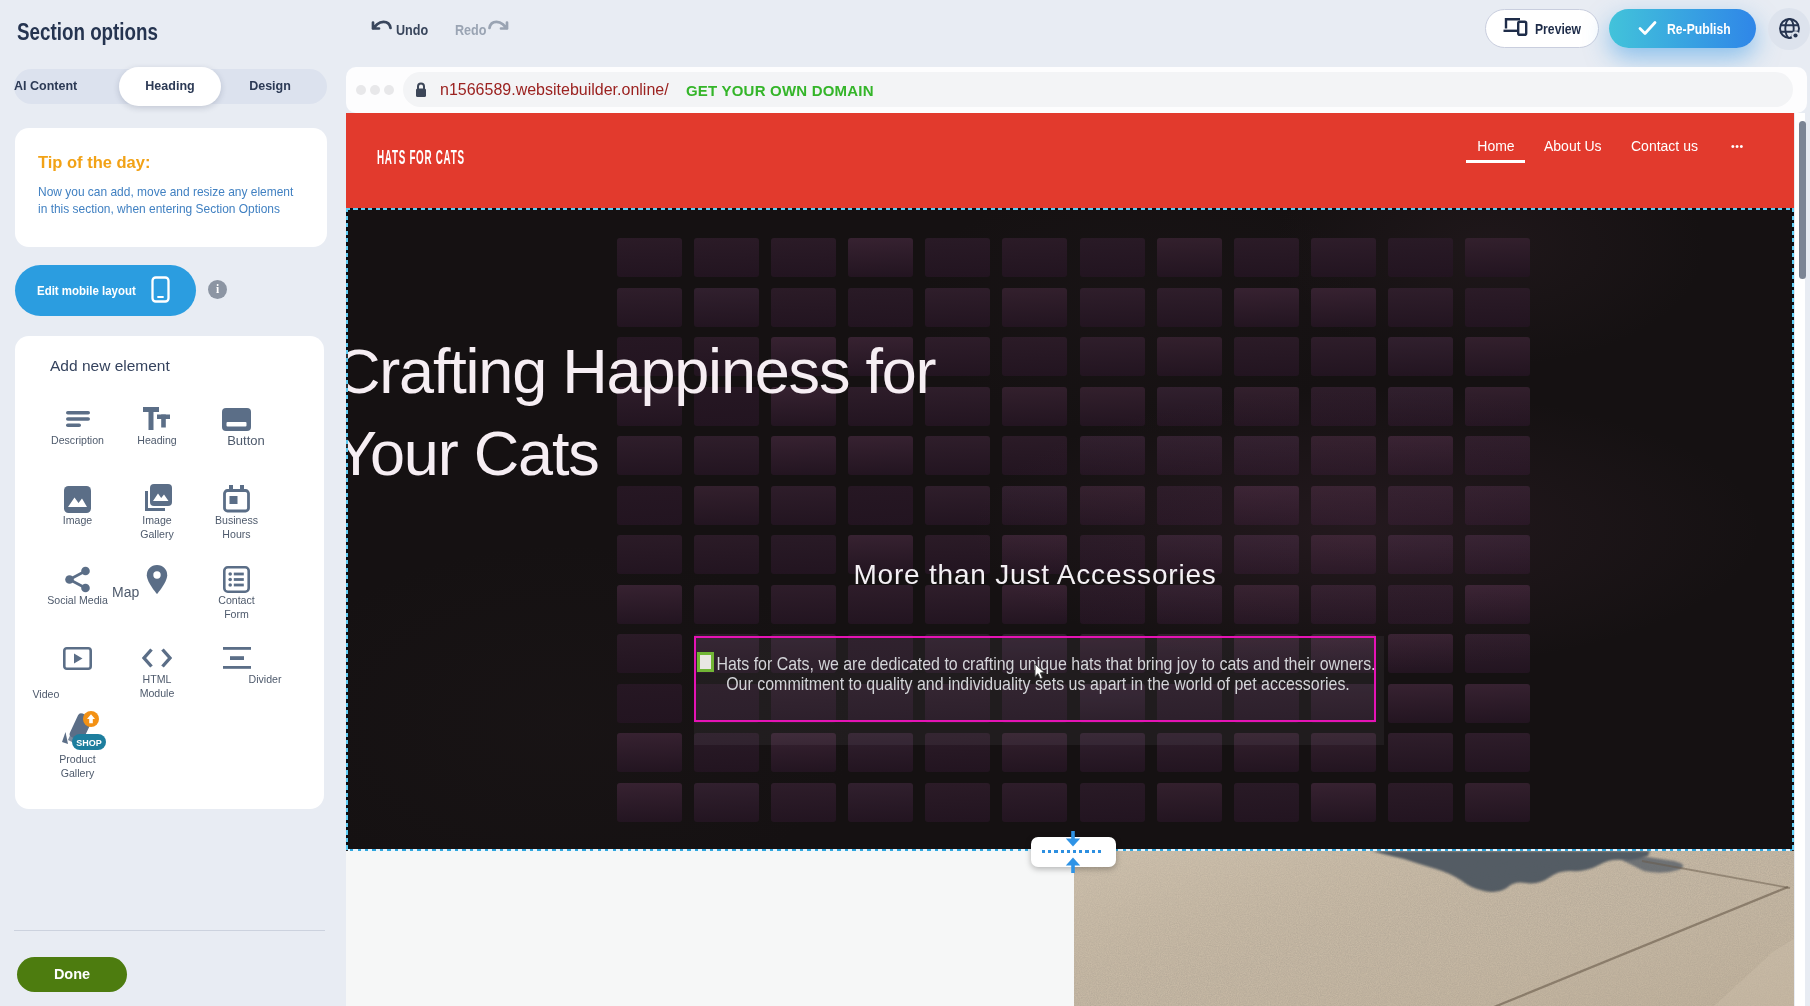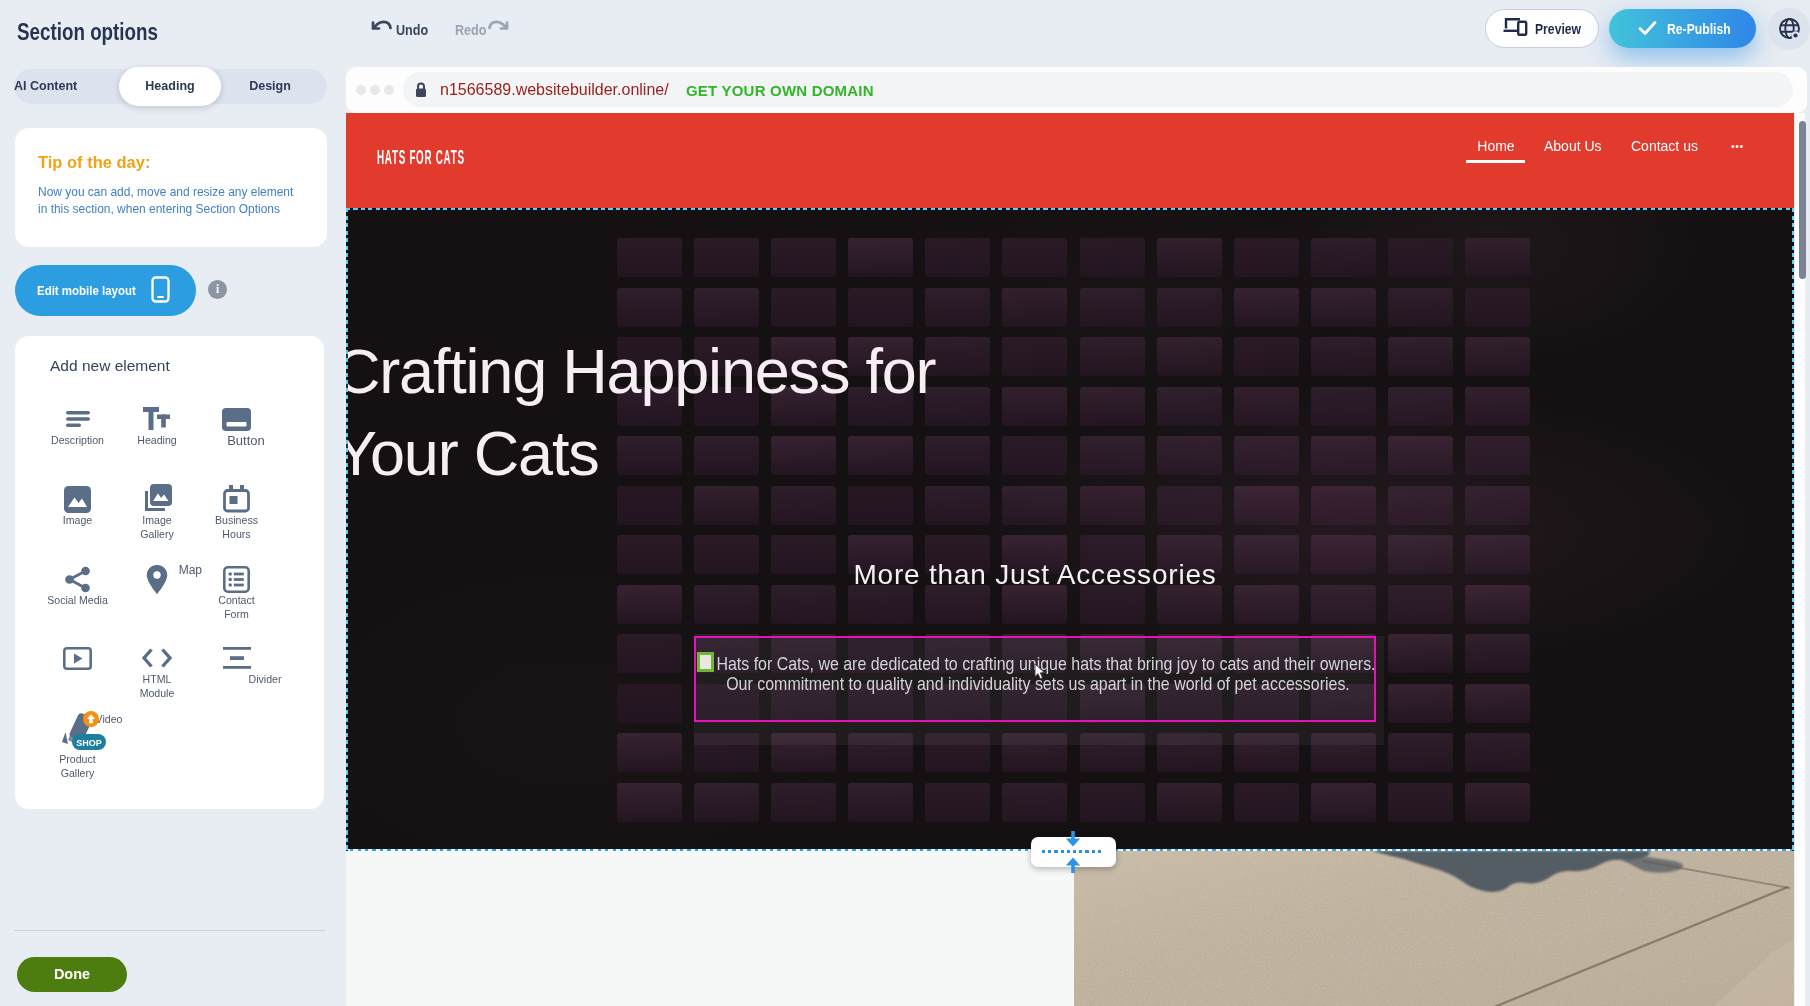--- a/index.html
+++ b/index.html
@@ -100,36 +100,36 @@
     <circle cx="21.5" cy="5" r="4.3" fill="#5b6e87"></circle>
     <circle cx="5.5" cy="13.5" r="4.3" fill="#5b6e87"></circle>
     <circle cx="21.5" cy="22" r="4.3" fill="#5b6e87"></circle>
     <path d="M5.5 13.5 L21.5 5 M5.5 13.5 L21.5 22" stroke="#5b6e87" stroke-width="2.6"></path>
   </svg>
 <div class="abs" style="left:32.5px;top:594px;width:90px;text-align:center;font-size:10.6px;line-height:13.5px;color:#4e5a6c">Social Media</div>
 <svg class="abs" style="left:146.0px;top:564.5px" width="22" height="29" viewBox="0 0 22 29">
     <path d="M11 0 C5 0 0.8 4.3 0.8 10.2 C0.8 17.2 11 29 11 29 C11 29 21.2 17.2 21.2 10.2 C21.2 4.3 17 0 11 0 Z" fill="#5b6e87"></path>
     <circle cx="11" cy="10" r="3.7" fill="#fff"></circle>
   </svg>
-<div class="abs" style="left:112px;top:564px;width:90px;text-align:right;font-size:12px;line-height:13.5px;color:#4e5a6c">Map</div>
+<div class="abs" style="left:112px;top:586px;width:90px;text-align:left;font-size:14px;line-height:13.5px;color:#4e5a6c">Map</div>
 <svg class="abs" style="left:223.0px;top:565.5px" width="27" height="27" viewBox="0 0 27 27">
     <rect x="1.3" y="1.3" width="24.4" height="24.4" rx="3.5" fill="none" stroke="#5b6e87" stroke-width="2.6"></rect>
     <circle cx="7.2" cy="8" r="1.8" fill="#5b6e87"></circle>
     <rect x="10.8" y="6.6" width="10" height="2.8" fill="#5b6e87"></rect>
     <circle cx="7.2" cy="13.5" r="1.8" fill="#5b6e87"></circle>
     <rect x="10.8" y="12.1" width="10" height="2.8" fill="#5b6e87"></rect>
     <circle cx="7.2" cy="19" r="1.8" fill="#5b6e87"></circle>
     <rect x="10.8" y="17.6" width="10" height="2.8" fill="#5b6e87"></rect>
   </svg>
 <div class="abs" style="left:191.5px;top:594px;width:90px;text-align:center;font-size:10.6px;line-height:13.5px;color:#4e5a6c">Contact<br>Form</div>
 <svg class="abs" style="left:63.0px;top:646.5px" width="29" height="23" viewBox="0 0 29 23">
     <rect x="1.3" y="1.3" width="26.4" height="20.4" rx="2.5" fill="none" stroke="#5b6e87" stroke-width="2.6"></rect>
     <path d="M11 6.5 L11 16.5 L19.5 11.5 Z" fill="#5b6e87"></path>
   </svg>
-<div class="abs" style="left:32.5px;top:713px;width:90px;text-align:right;font-size:10.6px;line-height:13.5px;color:#4e5a6c">Video</div>
+<div class="abs" style="left:32.5px;top:688px;width:90px;text-align:left;font-size:10.6px;line-height:13.5px;color:#4e5a6c">Video</div>
 <svg class="abs" style="left:142.0px;top:648.0px" width="30" height="20" viewBox="0 0 30 20">
     <path d="M9.5 1.5 L2 10 L9.5 18.5 M20.5 1.5 L28 10 L20.5 18.5" fill="none" stroke="#5b6e87" stroke-width="3.4"></path>
   </svg>
 <div class="abs" style="left:112px;top:673px;width:90px;text-align:center;font-size:10.6px;line-height:13.5px;color:#4e5a6c">HTML<br>Module</div>
 <svg class="abs" style="left:222.5px;top:646.0px" width="28" height="24" viewBox="0 0 28 24">
     <rect x="0" y="1" width="28" height="2.8" fill="#5b6e87"></rect>
     <rect x="7" y="10.2" width="14" height="3.8" fill="#5b6e87"></rect>
     <rect x="0" y="20" width="28" height="2.8" fill="#5b6e87"></rect>
   </svg>
 <div class="abs" style="left:191.5px;top:673px;width:90px;text-align:right;font-size:10.6px;line-height:13.5px;color:#4e5a6c">Divider</div>

